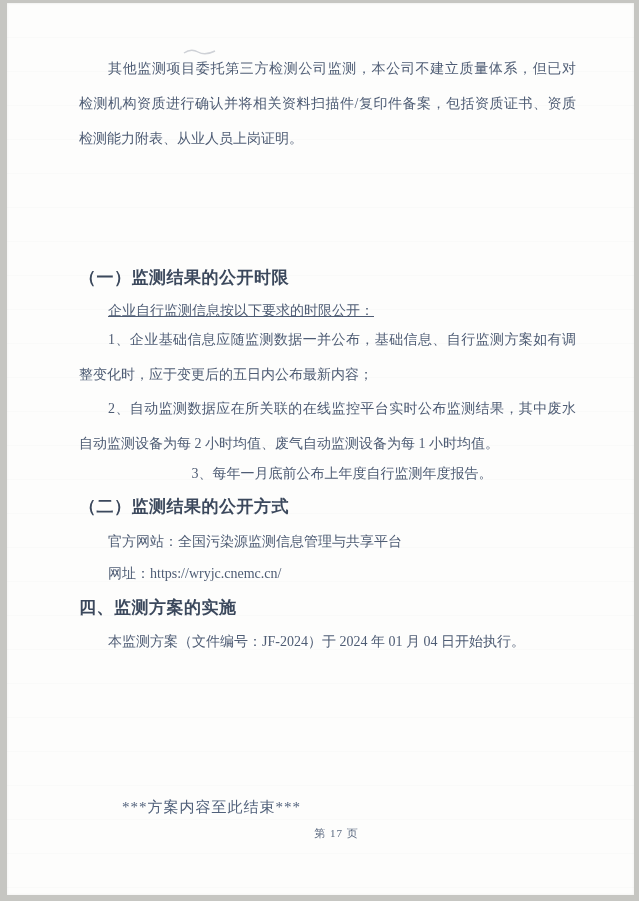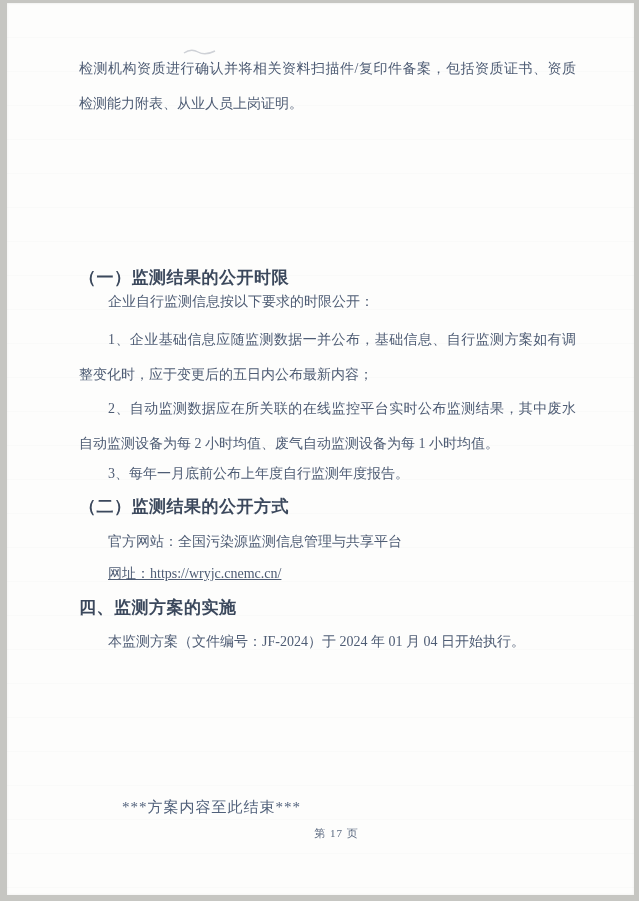--- a/index.html
+++ b/index.html
@@ -51,27 +51,27 @@
     width: 497px;
     font-size: 17px;
     font-weight: bold;
     color: #3b485c;
     line-height: 22px;
     letter-spacing: 0.5px;
   }
   .p1   { top: 48px; }
   .h3   { top: 224px; }
   .h31  { top: 256px; margin-top: 8px; }
-  .intro{ top: 281px; }
+  .intro{ top: 290px; text-decoration: underline; }
   .it1  { top: 319px; }
   .it2  { top: 388px; }
-  .it3  { top: 453px; }
+  .it3  { top: 453px; text-align: center; }
   .h32  { top: 493px; }
   .web  { top: 521px; }
-  .url  { top: 553px; text-decoration: underline; }
+  .url  { top: 553px; }
   .h4   { top: 594px; }
   .exec { top: 621px; }
   .endmark {
     top: 794px;
     text-align: left;
     padding-left: 43px;
     box-sizing: border-box;
     font-size: 15px;
     line-height: 20px;
     letter-spacing: 1px;
@@ -96,20 +96,21 @@
 </head>
 <body>
 
 <div class="page">
 
   <svg class="artifact" width="34" height="10" viewBox="0 0 34 10">
     <path d="M1,6 Q8,1 15,5 T32,4" fill="none" stroke="rgba(130,138,152,0.38)" stroke-width="1.4"></path>
   </svg>
 
   <div class="blk p1">
+    <div class="line jfull ind">其他监测项目委托第三方检测公司监测，本公司不建立质量体系，但已对</div>
     <div class="line jfull">检测机构资质进行确认并将相关资料扫描件/复印件备案，包括资质证书、资质</div>
     <div class="line">检测能力附表、从业人员上岗证明。</div>
   </div>
 
 
   <div class="h h31">（一）监测结果的公开时限</div>
 
   <div class="blk intro">
     <div class="line ind">企业自行监测信息按以下要求的时限公开：</div>
   </div>

